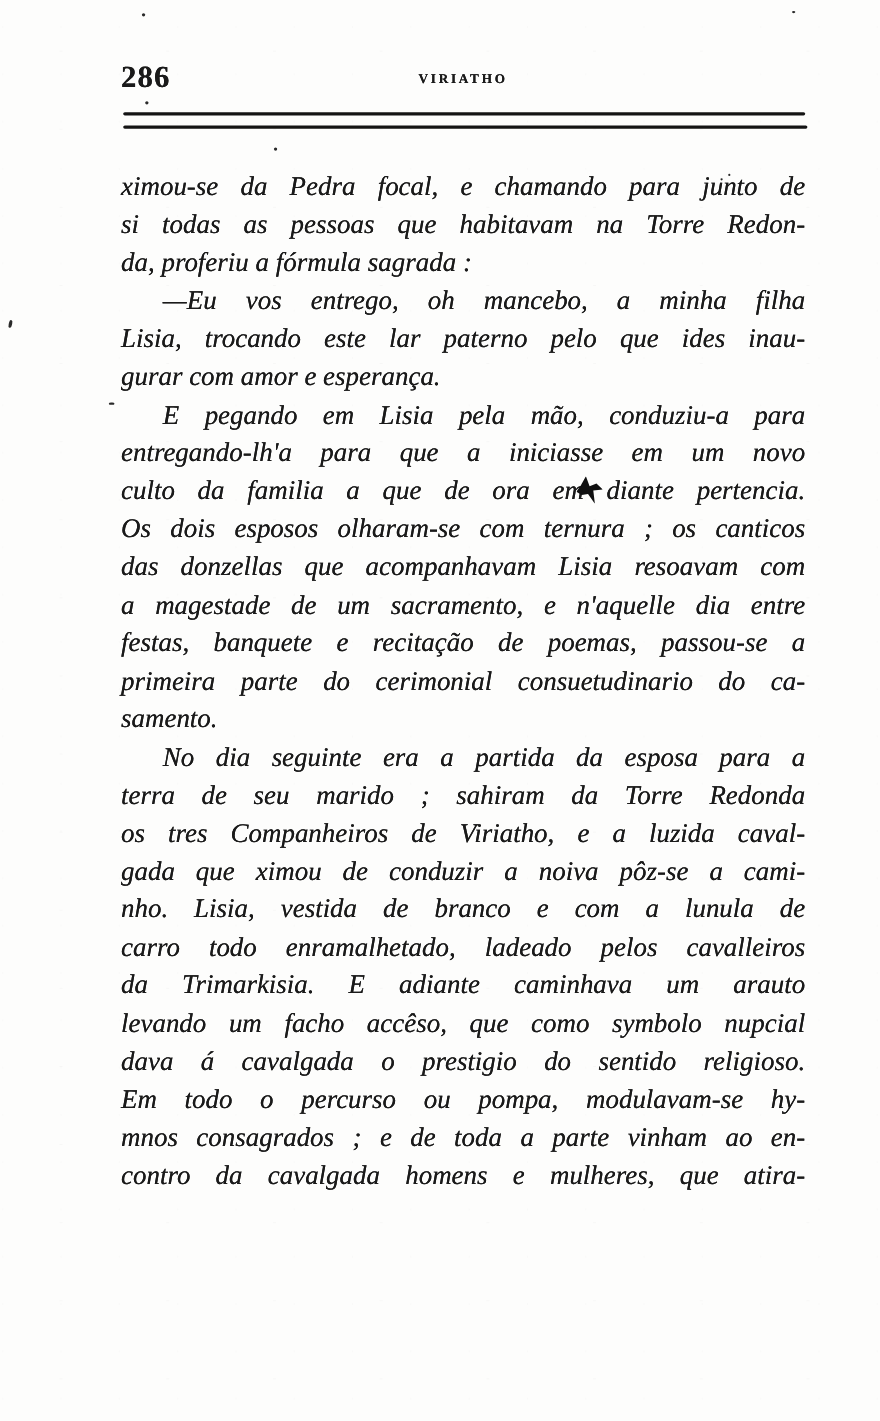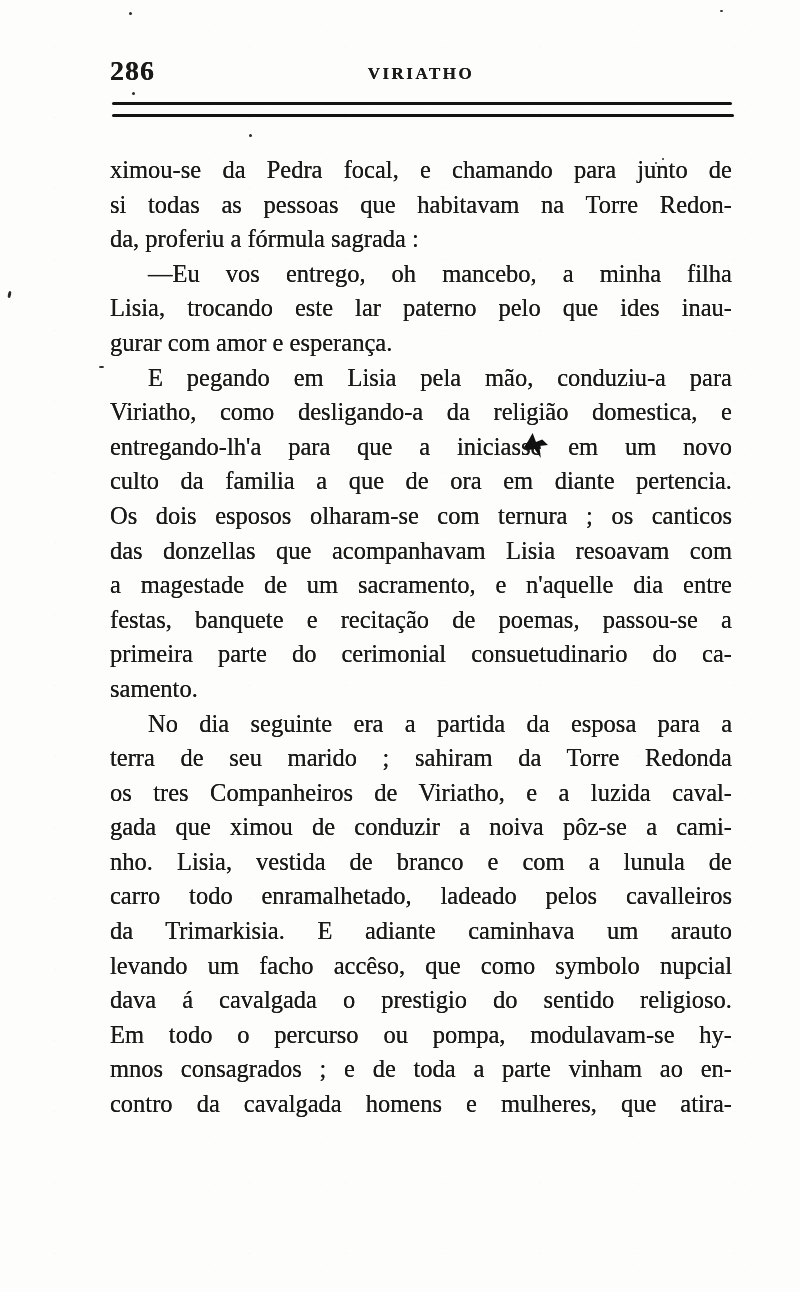--- a/index.html
+++ b/index.html
@@ -31,21 +31,21 @@
     font-weight: bold;
     letter-spacing: 1px;
     text-shadow: 0 0 0.5px currentColor;
   }
   .running-title {
     position: absolute;
     left: 110px;
     top: 64px;
     width: 622px;
     text-align: center;
-    font-size: 17px;
+    font-size: 12px;
     font-weight: bold;
     letter-spacing: 2.5px;
     text-shadow: 0 0 0.4px currentColor;
   }
   .rule {
     position: absolute;
     background: #141414;
     border-radius: 2px;
   }
   .rule-top    { left: 112px; top: 102px; width: 620px; height: 3px; }
@@ -53,20 +53,21 @@
 
   
   .body-text {
     position: absolute;
     left: 110px;
     top: 153px;
     width: 622px;
     font-size: 24.5px;
     line-height: 34.6px;
     text-shadow: 0 0 0.45px currentColor;
+    font-style: italic;
   }
   .body-text .line {
     text-align: justify;
     text-align-last: justify;
     text-justify: inter-word;
     white-space: normal;
   }
   .body-text .line.para-end {
     text-align-last: left;
   }
@@ -109,21 +110,20 @@
   <div class="rule rule-bottom"></div>
 
   <div class="body-text">
       <div class="line">ximou-se da Pedra focal, e chamando para junto de</div>
       <div class="line">si todas as pessoas que habitavam na Torre Redon-</div>
       <div class="line para-end">da, proferiu a fórmula sagrada :</div>
       <div class="line ind">—Eu vos entrego, oh mancebo, a minha filha</div>
       <div class="line">Lisia, trocando este lar paterno pelo que ides inau-</div>
       <div class="line para-end">gurar com amor e esperança.</div>
       <div class="line ind">E pegando em Lisia pela mão, conduziu-a para</div>
-      <div class="line">Viriatho, como desligando-a da religião domestica, e</div>
       <div class="line">entregando-lh'a para que a iniciasse em um novo</div>
       <div class="line">culto da familia a que de ora em diante pertencia.</div>
       <div class="line">Os dois esposos olharam-se com ternura ; os canticos</div>
       <div class="line">das donzellas que acompanhavam Lisia resoavam com</div>
       <div class="line">a magestade de um sacramento, e n'aquelle dia entre</div>
       <div class="line">festas, banquete e recitação de poemas, passou-se a</div>
       <div class="line">primeira parte do cerimonial consuetudinario do ca-</div>
       <div class="line para-end">samento.</div>
       <div class="line ind">No dia seguinte era a partida da esposa para a</div>
       <div class="line">terra de seu marido ; sahiram da Torre Redonda</div>

